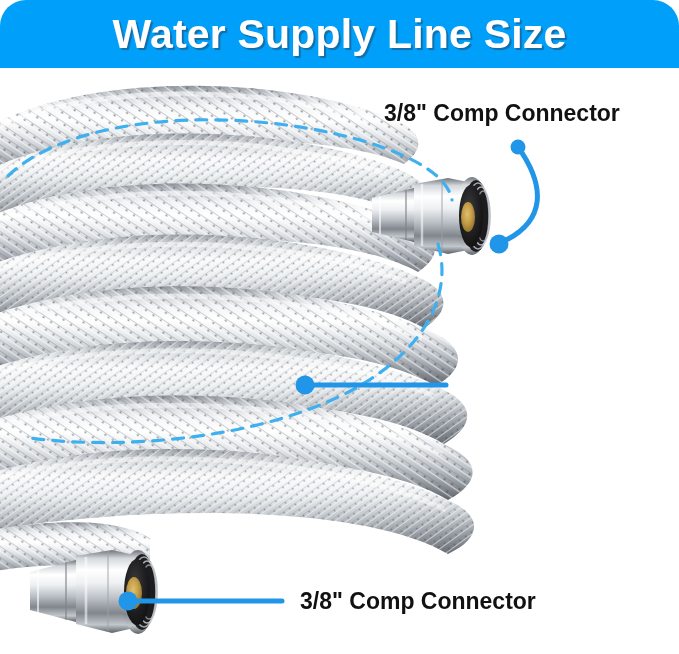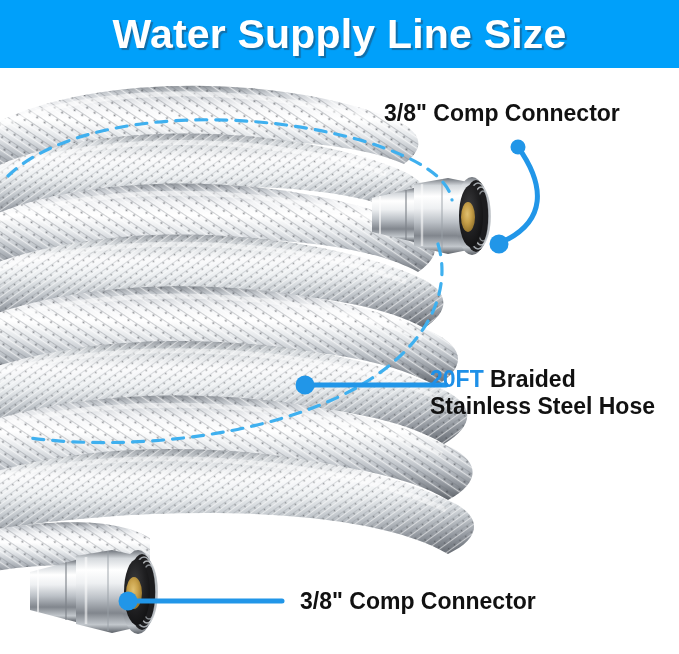--- a/index.html
+++ b/index.html
@@ -9,20 +9,21 @@
   }
   body {
     font-family: "Liberation Sans", sans-serif;
   }
   #page {
     position: relative;
     width: 679px;
     height: 654px;
     background: #ffffff;
     overflow: hidden;
+    border-radius: 26px;
   }
 
   
   .banner {
     position: absolute;
     left: 0;
     top: 0;
     width: 679px;
     height: 68px;
     background: #00a0fa;
@@ -312,20 +313,16 @@
     </g>
 
     <g>
       <line x1="133" y1="601" x2="282" y2="601" stroke="#2196e8" stroke-width="5" stroke-linecap="round"></line>
       <circle cx="128" cy="601" r="9.5" fill="#2196e8"></circle>
     </g>
   </svg>
 
   <div class="label label-top">3/8" Comp Connector</div>
 
-  <div class="label label-mid">
-    <span class="accent">20FT</span><span> Braided</span><br>
-    <span>Stainless Steel Hose</span>
-  </div>
 
   <div class="label label-bottom">3/8" Comp Connector</div>
 
 </div>
 
 </body></html>

